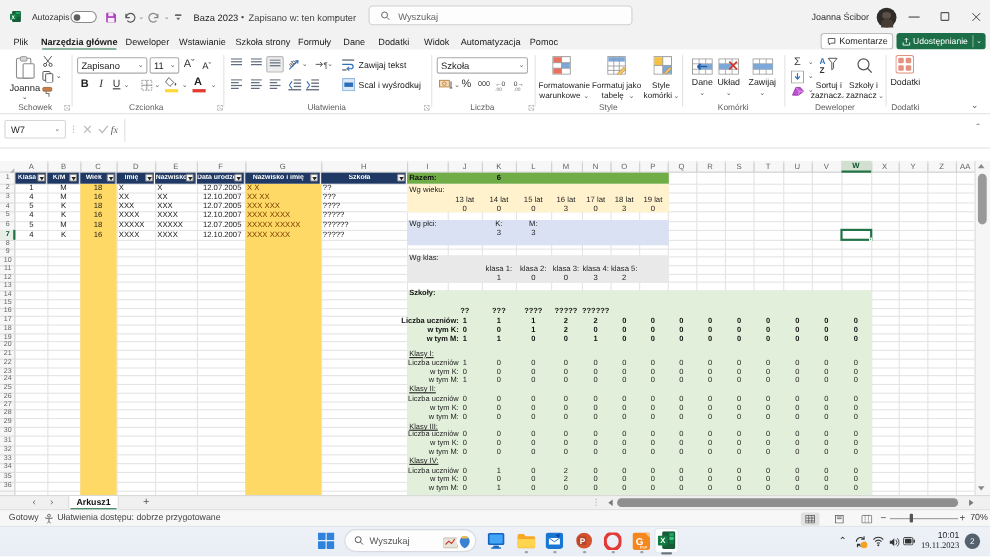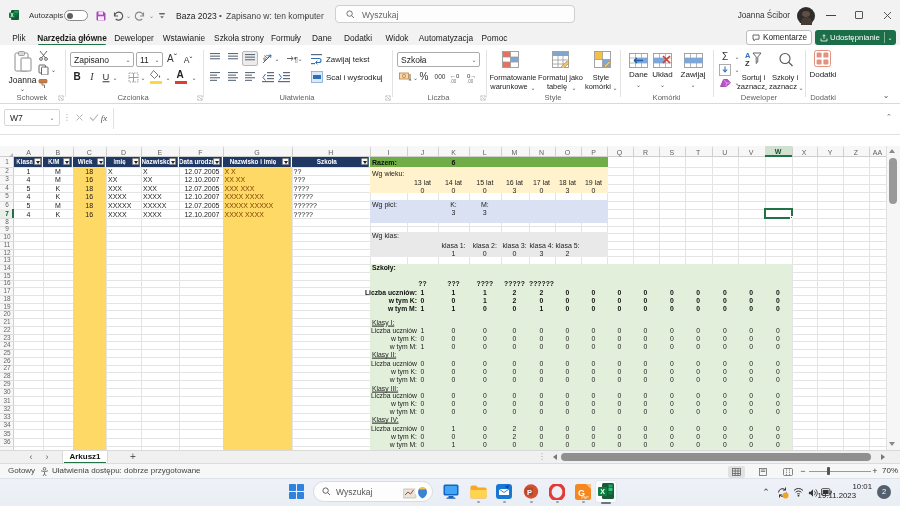--- a/index.html
+++ b/index.html
@@ -1049,15 +1049,15 @@
 <svg style="position:absolute;left:808px;top:487.5px;" width="10" height="10" viewBox="0 0 11 11">
 <path d="M1 4 h2 l2.5-2.5 v8 L3 7 H1 z" fill="#333"></path>
 <path d="M7 3 a3.5 3.5 0 0 1 0 5 M8.5 1.5 a5.5 5.5 0 0 1 0 8" fill="none" stroke="#333" stroke-width="0.9"></path>
 </svg>
 <svg style="position:absolute;left:821px;top:488px;" width="11" height="8" viewBox="0 0 13 9">
 <rect x="0.5" y="0.5" width="10" height="8" rx="1.5" fill="none" stroke="#333" stroke-width="1"></rect>
 <rect x="2" y="2" width="7" height="5" rx="0.8" fill="#333"></rect>
 <rect x="11.2" y="2.8" width="1.5" height="3.4" rx="0.7" fill="#333"></rect>
 </svg>
 <div style="position:absolute;right:28.0px;top:486.5px;transform:translateY(-50%);font-size:7.8px;color:#222;font-weight:400;white-space:nowrap;line-height:1;">10:01</div>
-<div style="position:absolute;right:44px;top:496.0px;transform:translateY(-50%);font-size:7.8px;color:#222;font-weight:400;white-space:nowrap;line-height:1;">19.11.2023</div>
+<div style="position:absolute;right:28.0px;top:496.0px;transform:translateY(-50%);font-size:7.8px;color:#222;font-weight:400;white-space:nowrap;line-height:1;font-family:Liberation Serif, serif;">19.11.2023</div>
 <div style="position:absolute;left:877px;top:484.5px;width:14px;height:14px;border-radius:50%;background:#54606e;"></div>
 <div style="position:absolute;left:884.0px;transform:translate(-50%,-50%);top:491.5px;font-size:7.5px;color:#fff;font-weight:400;white-space:nowrap;line-height:1;">2</div>
 </div>
 </body></html>

